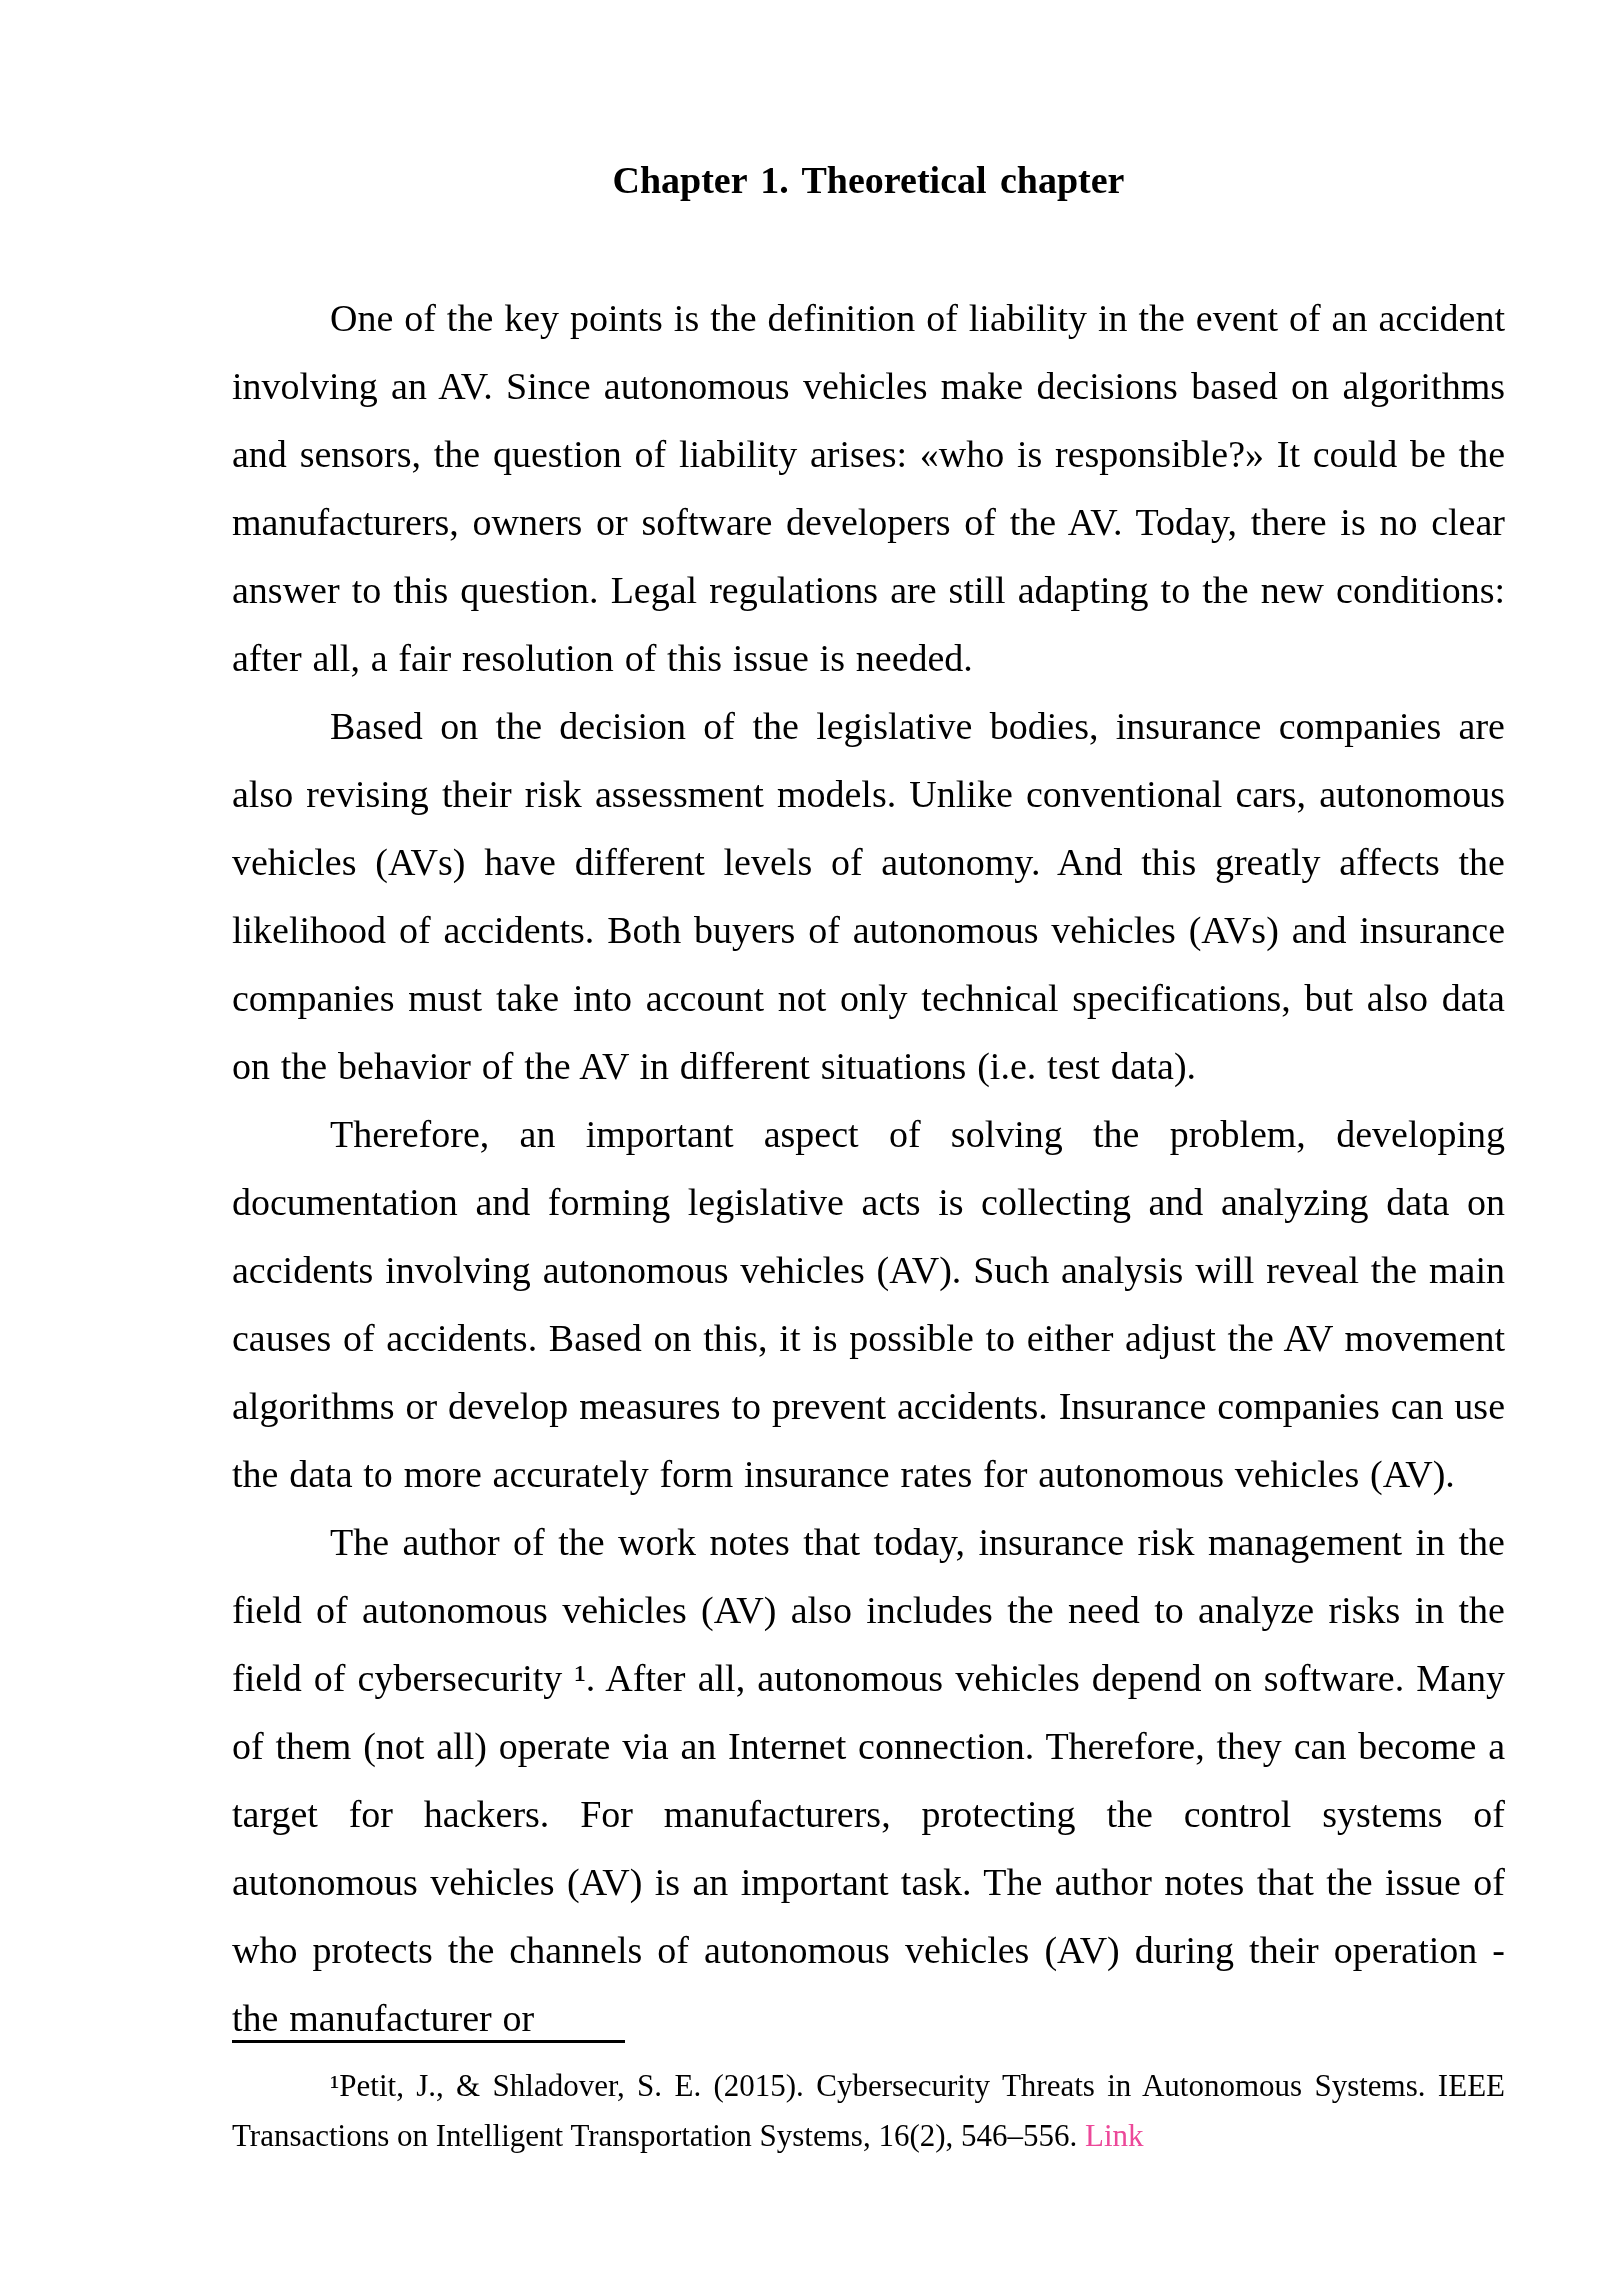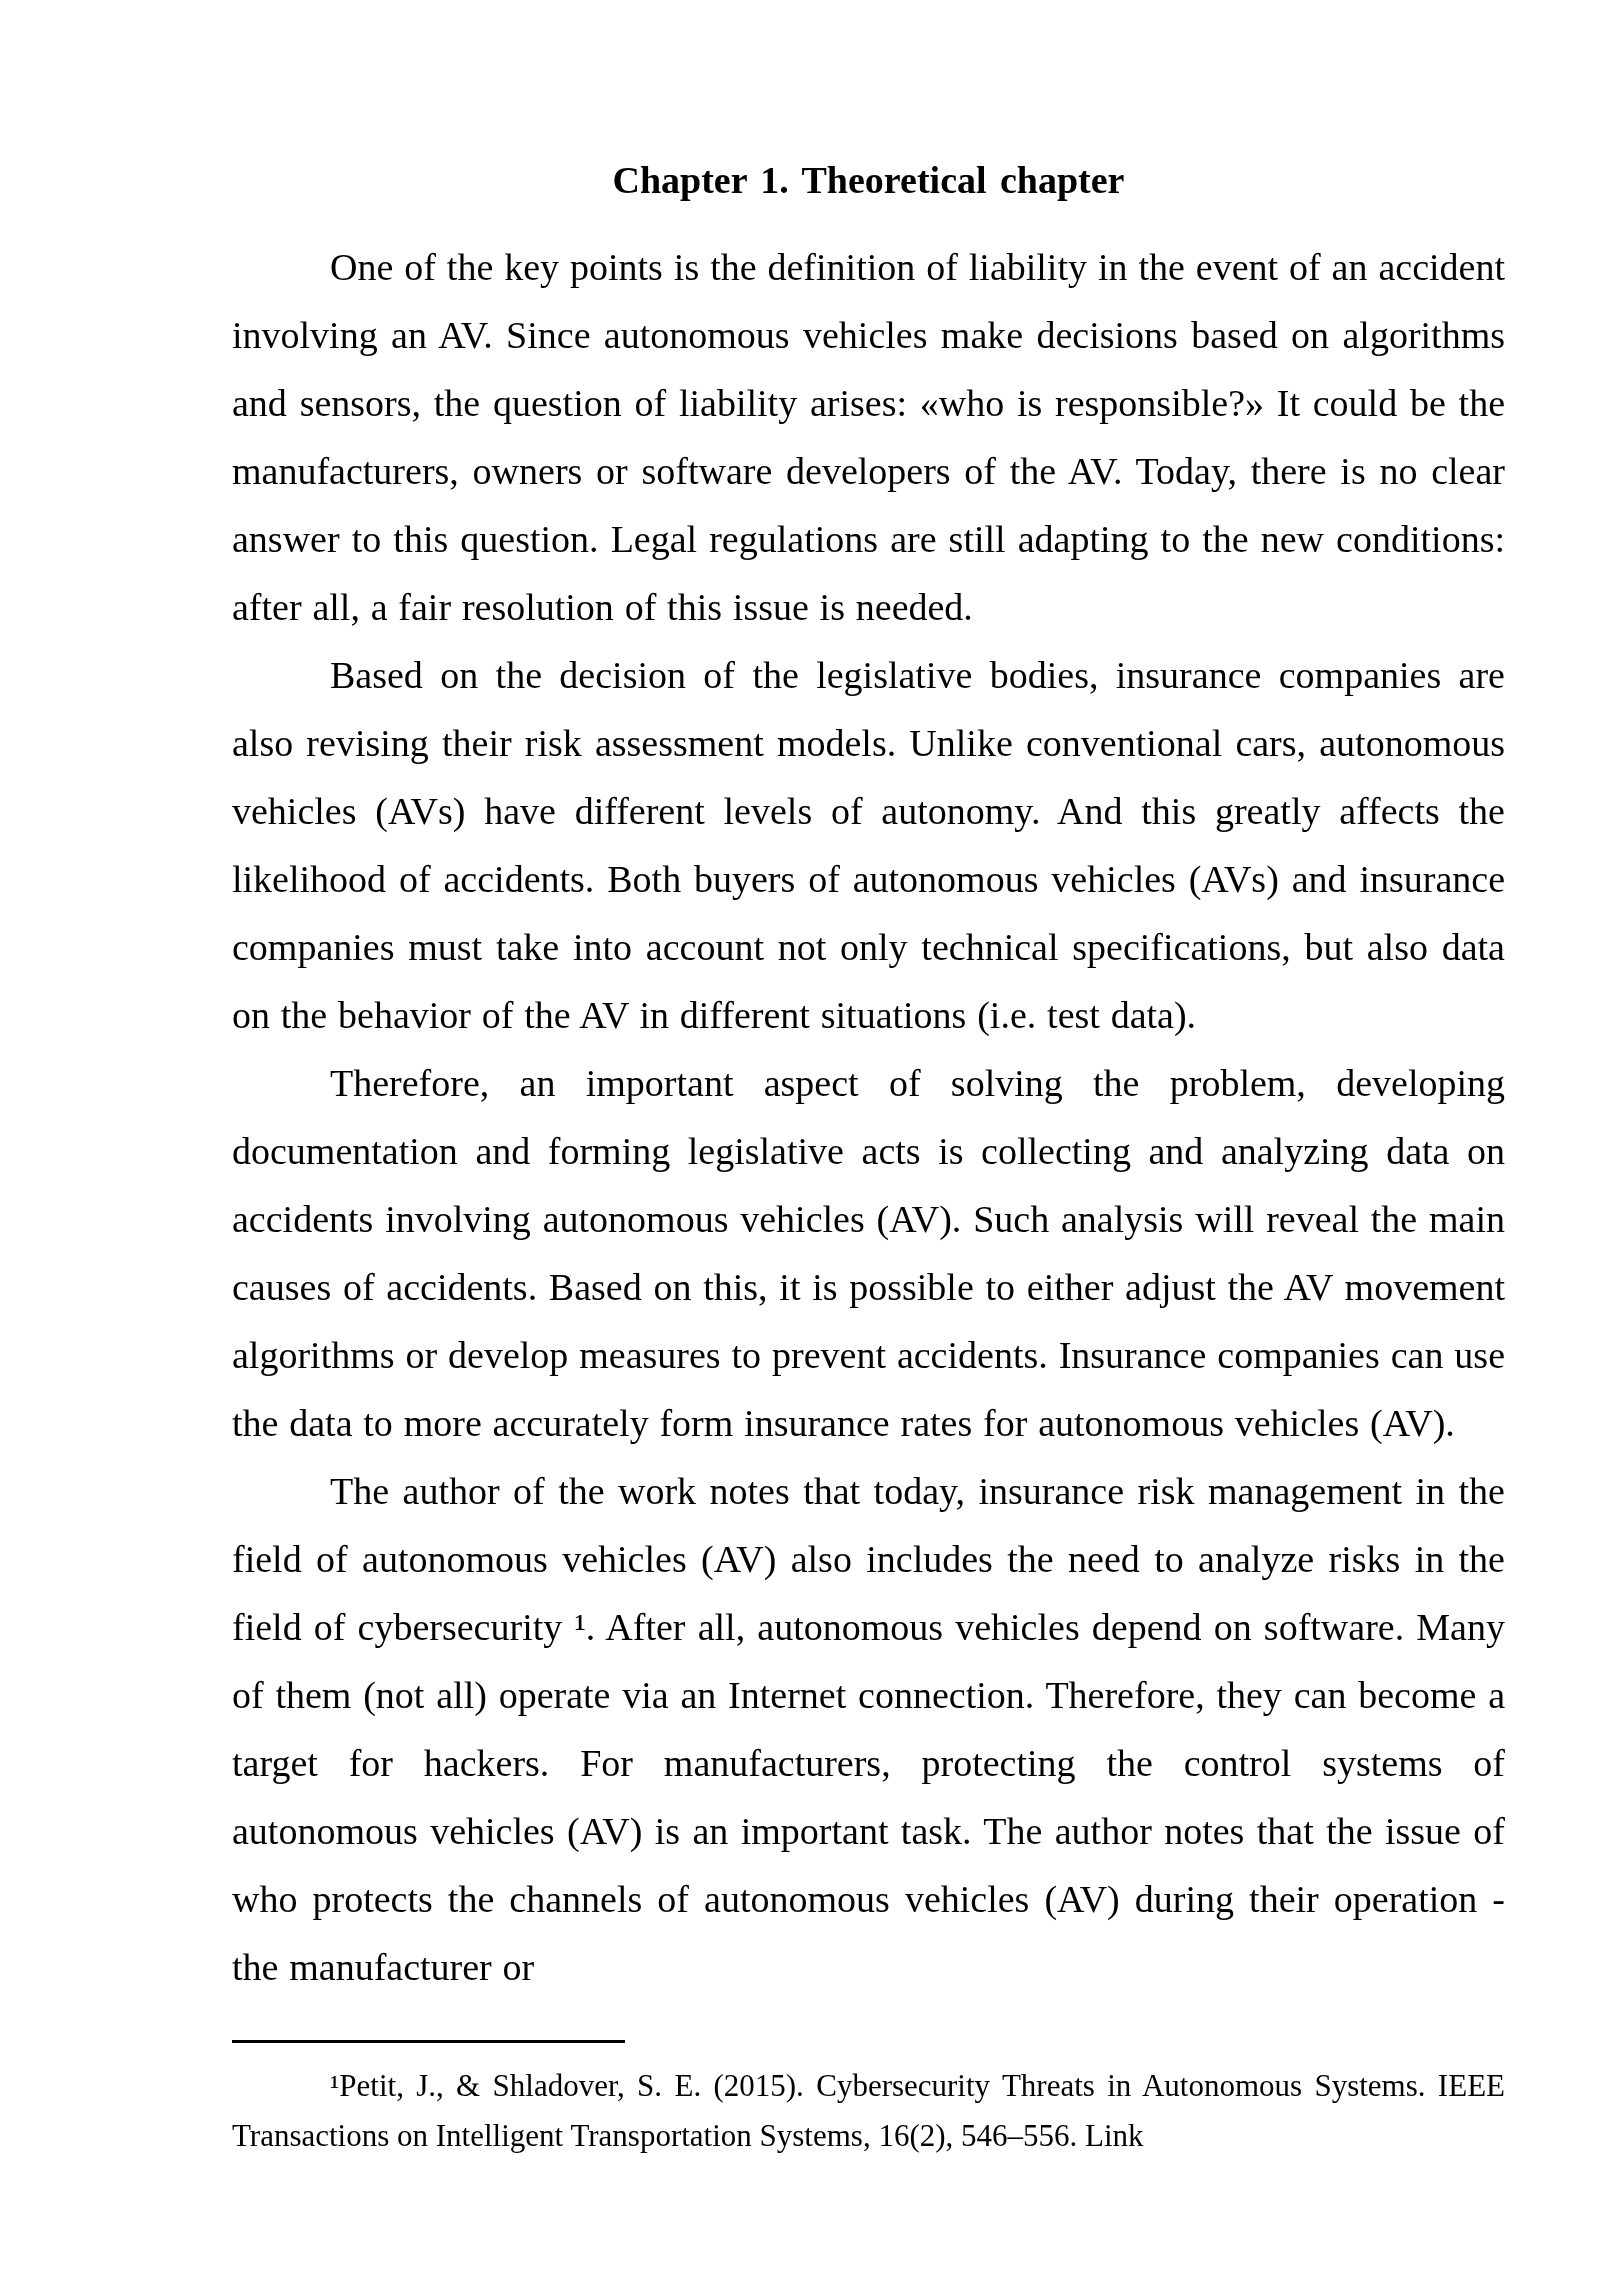--- a/index.html
+++ b/index.html
@@ -8,21 +8,21 @@
     position: relative;
     width: 1623px;
     height: 2295px;
     background: #ffffff;
     color: #000000;
     font-family: "Liberation Serif", "DejaVu Serif", serif;
     padding: 152px 118px 0 232px;
     overflow: hidden;
   }
   .heading-block {
-    margin-bottom: 24px;
+    margin-bottom: 75px;
   }
   .heading {
     text-align: center;
     font-weight: bold;
     font-size: 38px;
     line-height: 57px;
     word-spacing: 3.9px;
   }
   .body-para {
     font-size: 38px;
@@ -42,21 +42,21 @@
     border-top: 3.3px solid #000000;
     margin-bottom: 18.3px;
   }
   .footnote-text {
     font-size: 31px;
     line-height: 50px;
     text-align: justify;
     text-indent: 98px;
   }
   .footnote-link {
-    color: #000000;
+    color: #ec4899;
     text-decoration: none;
     cursor: pointer;
   }
 </style>
 </head>
 <body>
 
 <div class="page">
 
   <div class="heading-block">

